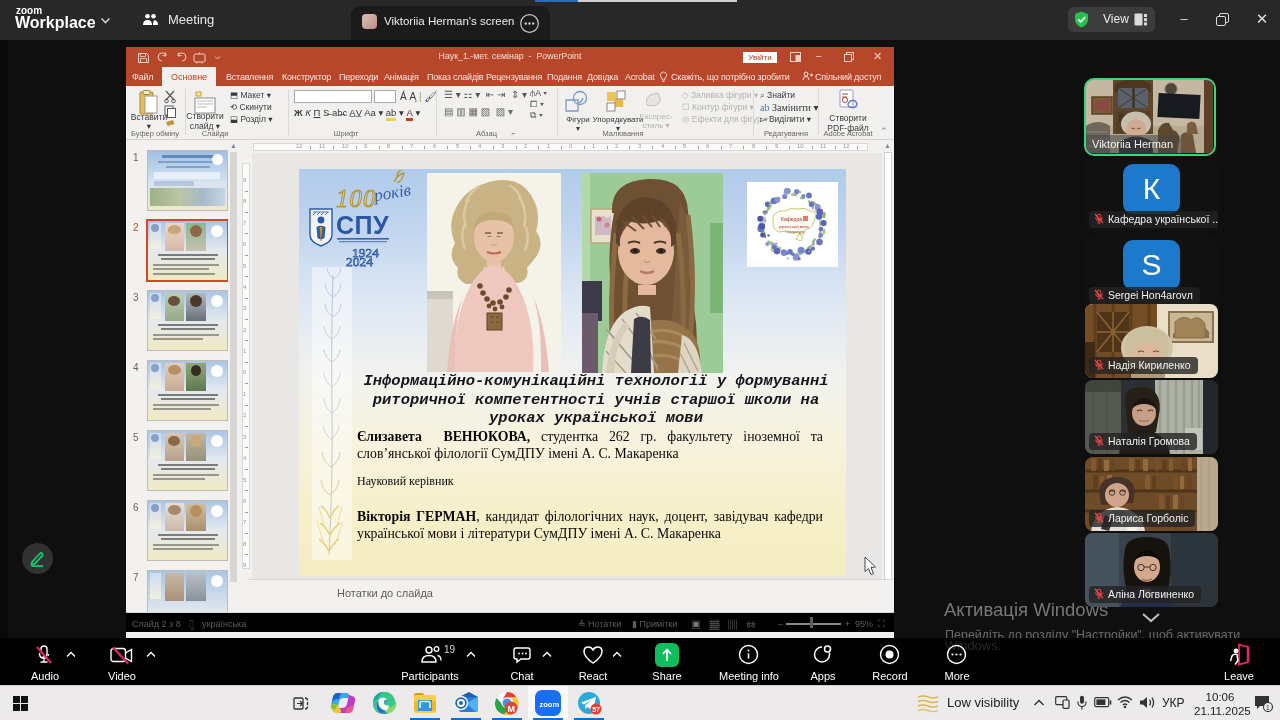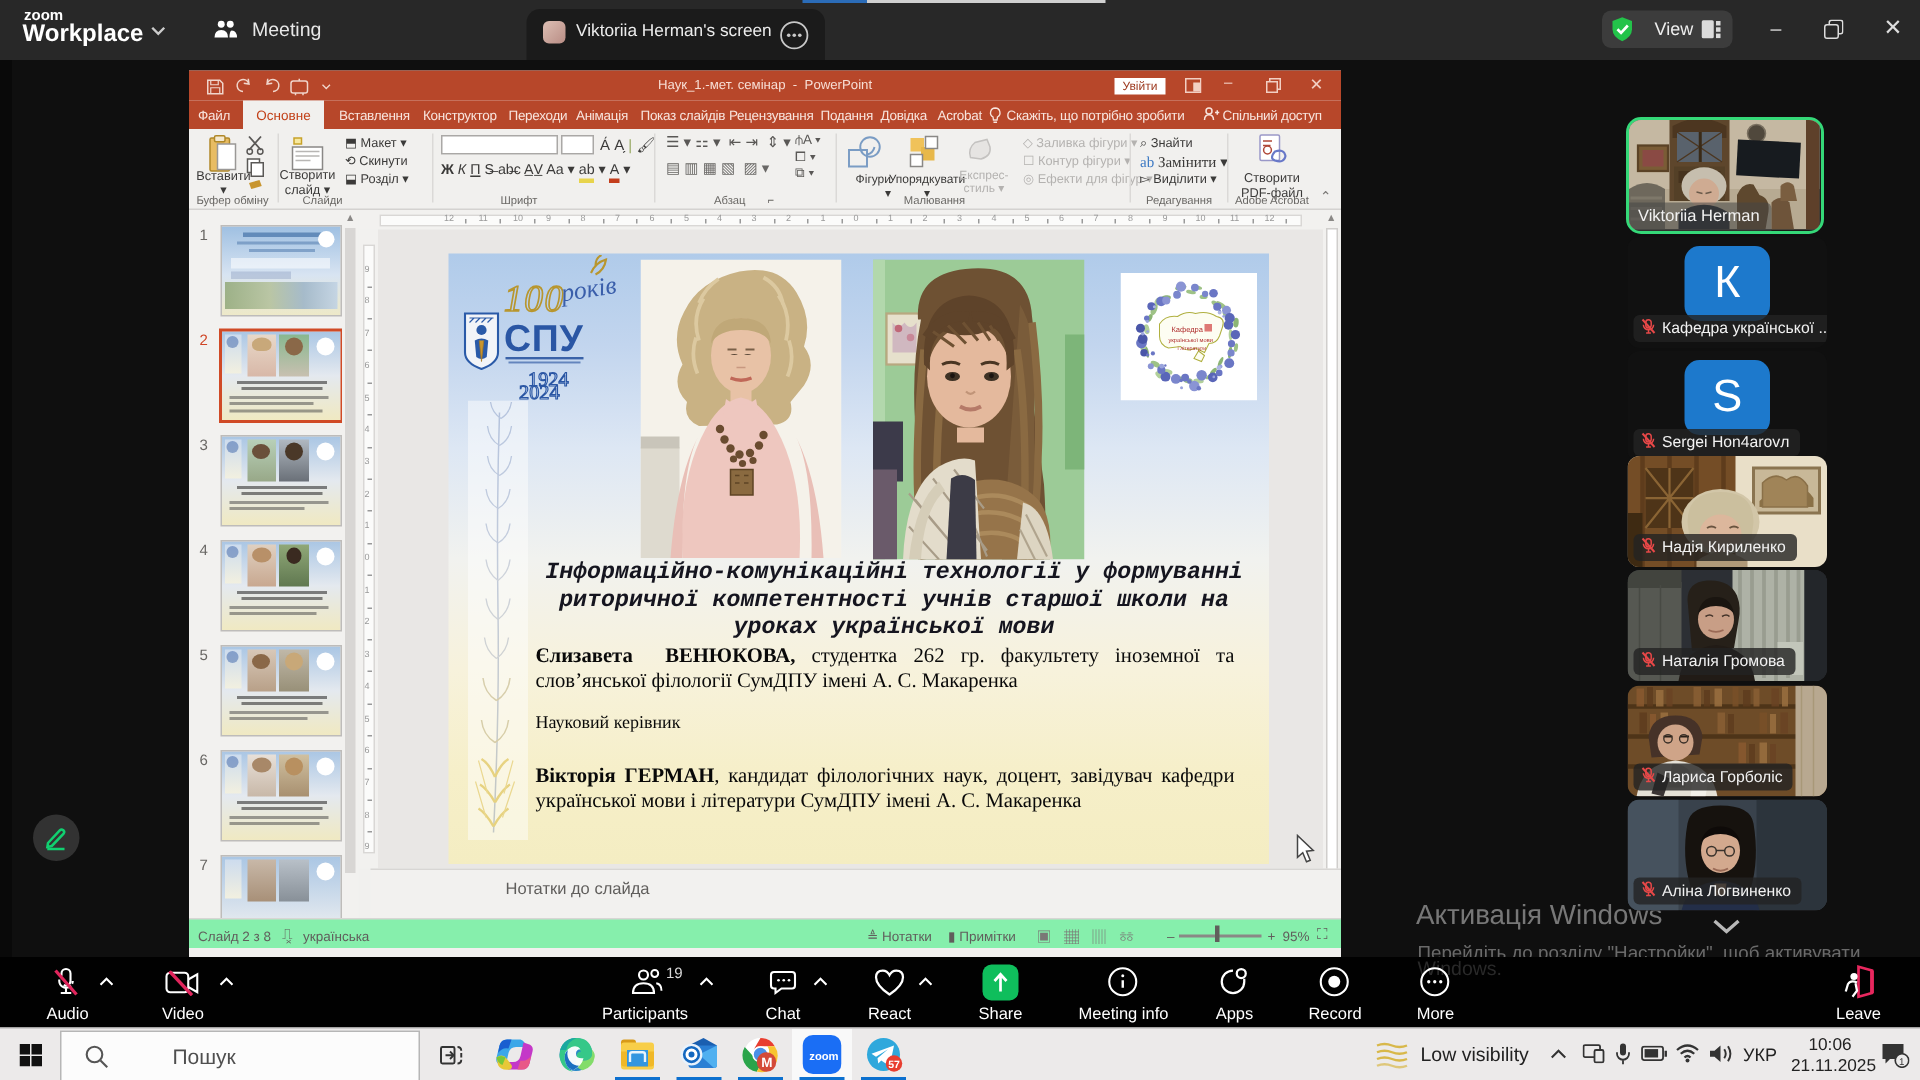--- a/index.html
+++ b/index.html
@@ -47,21 +47,21 @@
 #hruler { position:absolute; left:113px; top:93px; width:643px; height:13px; background:#f2f1ef; }
 #hruler .rl { position:absolute; left:14px; right:14px; top:3px; height:8px; background:#fbfbfa; border:1px solid #d9d7d5; }
 #vruler { position:absolute; left:113px; top:106px; width:13px; height:426px; background:#f2f1ef; }
 #vruler .rl { position:absolute; top:10px; bottom:10px; left:3px; width:8px; background:#fbfbfa; border:1px solid #d9d7d5; }
 #slidearea { position:absolute; left:126px; top:106px; width:630px; height:426px; background:#e9e7e5; }
 #slide { position:absolute; left:47px; top:16px; width:547px; height:407px;
   background:linear-gradient(180deg,#b0cbea 0%,#c2d5ee 15%,#dde7f4 32%,#f1f2ef 50%,#f7f2dc 68%,#f6efc9 85%,#f4edc2 100%); overflow:hidden; }
 #pptvscroll { position:absolute; left:756px; top:93px; width:12px; height:472px; background:#f2f1ef; }
 #pptvscroll .bar { position:absolute; left:2px; top:14px; width:8px; height:420px; background:#ffffff; border:1px solid #d0cecc; }
 #notes { position:absolute; left:121px; top:532px; width:647px; height:33px; background:#f2f1ef; border-top:1px solid #d8d6d4; color:#605e5c; font-size:11px; }
-#statusbar-in { position:absolute; left:0; top:565px; width:768px; height:20px; background:#86efac; border-top:1px solid #d8d6d4; font-size:9px; color:#605e5c; }
+#statusbar-in { position:absolute; left:0; top:565px; width:768px; height:20px; background:#000000; border-top:1px solid #d8d6d4; font-size:9px; color:#605e5c; }
 
 #tiles { position:absolute; left:1080px; top:0px; width:200px; height:680px; }
 .tile { position:absolute; left:5px; width:133px; height:74px; border-radius:8px; overflow:hidden; background:#1a1a1a; }
 .vlabel { position:absolute; left:4px; bottom:4px; background:rgba(35,35,35,0.8); border-radius:4px; color:#f2f2f2; font-size:10.5px; padding:2px 7px 3px 5px; white-space:nowrap; }
 .vlabel svg { vertical-align:-1px; margin-right:4px; }
 .sqav { position:absolute; left:38px; top:6px; width:57px; height:50px; border-radius:10px; background:#1d79cc; color:#fff; text-align:center; font-size:30px; line-height:50px; }
 
 #ztool { position:absolute; left:0; top:638px; width:1280px; height:47px; background:#010101; }
 .zlab { position:absolute; top:32px; color:#fff; font-size:11px; text-align:center; transform:translateX(-50%); white-space:nowrap; }
 .zchev2 { position:absolute; top:13px; }
@@ -165,21 +165,21 @@
       <div class="rsep" style="left:310px;"></div>
       <div class="ritem" style="left:318px;top:3px;font-size:10px;color:#5a5856;">☰ ▾ ⚏ ▾ &nbsp;⇤ ⇥ &nbsp;⇕ ▾</div>
       <div class="ritem" style="left:318px;top:20px;font-size:10px;color:#6a6866;">▤ ▥ ▦ ▧ &nbsp;▨ ▾</div>
       <div class="ritem" style="left:404px;top:2px;font-size:9px;color:#5a5856;">⫛A ▾<br>⧠ ▾<br>⧉ ▾</div>
       <div class="rglabel" style="left:330px;width:80px;">Абзац &nbsp;&nbsp;&nbsp;&nbsp;&nbsp;&nbsp;⌐</div>
       <div class="rsep" style="left:431px;"></div>
       <svg style="position:absolute;left:438px;top:4px;" width="26" height="24" viewBox="0 0 26 24">
             <circle cx="16" cy="8" r="6.5" fill="none" stroke="#7a9cc4" stroke-width="1.3"></circle>
             <path d="M2 10 h12 v11 h-12 Z M14 13 a6.5 6.5 0 0 0 5-5" fill="none" stroke="#7a9cc4" stroke-width="1.3"></path>
           </svg>
-      <div class="ritem" style="left:436px;top:29px;width:32px;text-align:right;font-size:8px;">Фігури<br>▾</div>
+      <div class="ritem" style="left:436px;top:29px;width:32px;text-align:center;font-size:8px;">Фігури<br>▾</div>
       <svg style="position:absolute;left:478px;top:4px;" width="24" height="24" viewBox="0 0 24 24">
             <rect x="3" y="2" width="9" height="9" fill="#f0c25a"></rect>
             <rect x="10" y="8" width="9" height="9" fill="#e8b84a"></rect>
             <rect x="3" y="13" width="8" height="8" fill="#fff" stroke="#8a8886"></rect>
             <rect x="13" y="1" width="8" height="8" fill="#fff" stroke="#8a8886"></rect>
           </svg>
       <div class="ritem" style="left:464px;top:29px;width:56px;text-align:center;font-size:8px;">Упорядкувати<br>▾</div>
       <div class="ritem" style="left:518px;top:5px;color:#b4b2b0;"><svg width="20" height="18" viewBox="0 0 20 18">
               <path d="M3 14 Q1 8 6 4 L14 2 L16 7 Q17 13 10 15 Z" fill="#e6e4e2" stroke="#c4c2c0"></path>
             </svg></div>
@@ -910,27 +910,20 @@
       </svg>
   <div class="zlab" style="left:1239px;">Leave</div>
 </div>
 <div id="taskbar">
   <svg id="winlogo" width="15" height="15" viewBox="0 0 15 15">
         <rect x="0" y="0" width="7" height="7" fill="#111"></rect>
         <rect x="8" y="0" width="7" height="7" fill="#111"></rect>
         <rect x="0" y="8" width="7" height="7" fill="#111"></rect>
         <rect x="8" y="8" width="7" height="7" fill="#111"></rect>
       </svg>
-  <div id="search">
-    <svg style="position:absolute;left:15px;top:8px;" width="17" height="17" viewBox="0 0 17 17">
-          <circle cx="7" cy="7" r="5.2" stroke="#555" stroke-width="1.4" fill="none"></circle>
-          <path d="M11 11 L15.5 15.5" stroke="#555" stroke-width="1.4"></path>
-        </svg>
-    <div class="ph">Пошук</div>
-  </div>
   <svg style="position:absolute;left:292px;top:9px;" width="18" height="17" viewBox="0 0 18 17">
         <rect x="2" y="3" width="9" height="11" rx="1" stroke="#333" stroke-width="1.3" fill="none"></rect>
         <path d="M13 3 q2.5 0 2.5 2.5 M13 14 q2.5 0 2.5 -2.5 M15.5 7 v3" stroke="#333" stroke-width="1.3" fill="none"></path>
         <path d="M0 8.5 h5 M3 6 l2.5 2.5 L3 11" stroke="#333" stroke-width="1.2" fill="none" transform="translate(5,0)"></path>
       </svg>
 
   <div class="tslot" style="left:323px;">
         <svg style="position:absolute;left:7px;top:4px;" width="26" height="26" viewBox="0 0 26 26">
     <path d="M8 3 q-4 0 -5 4 l-2 8 q-1 4 3 5 l3 1 2 -9 q1 -4 5 -4 l7 0 q-1 -4 -4 -5 Z" fill="#3ba7e8"></path>
     <path d="M8 3 q-4 0 -5 4 l-1 5 q3 -4 7 -3 l2 -6 Z" fill="#1a5fd0"></path>

